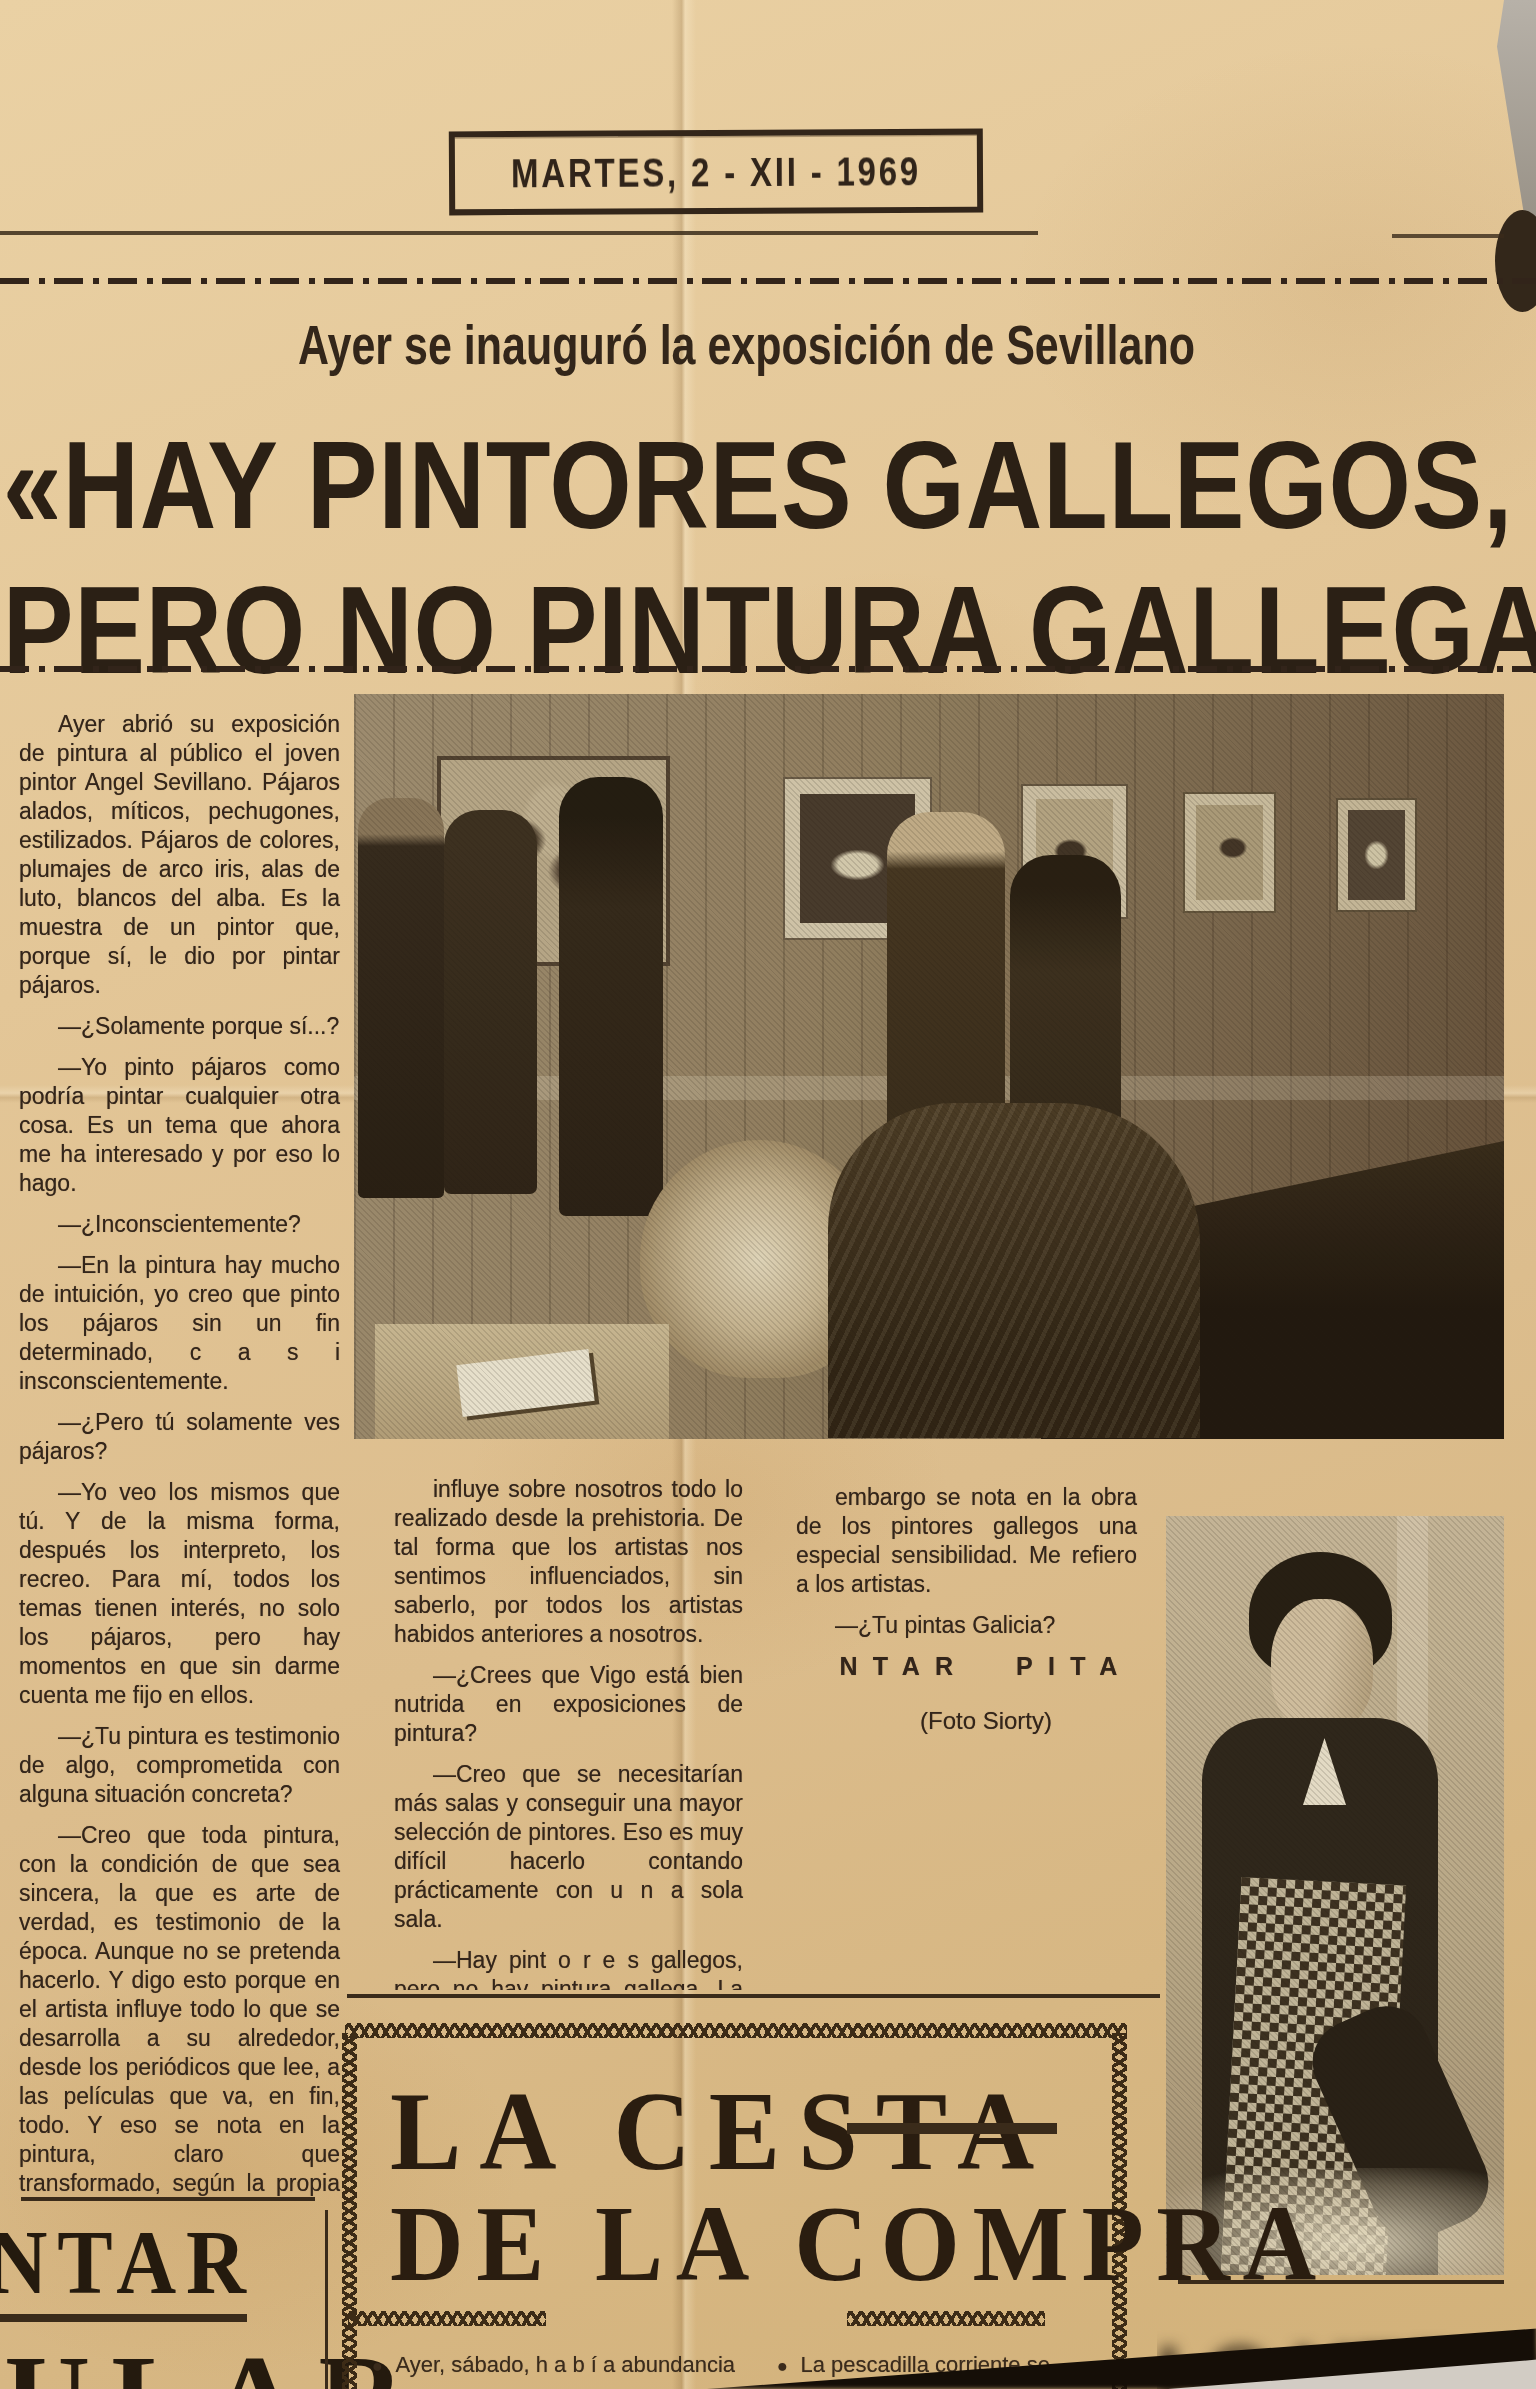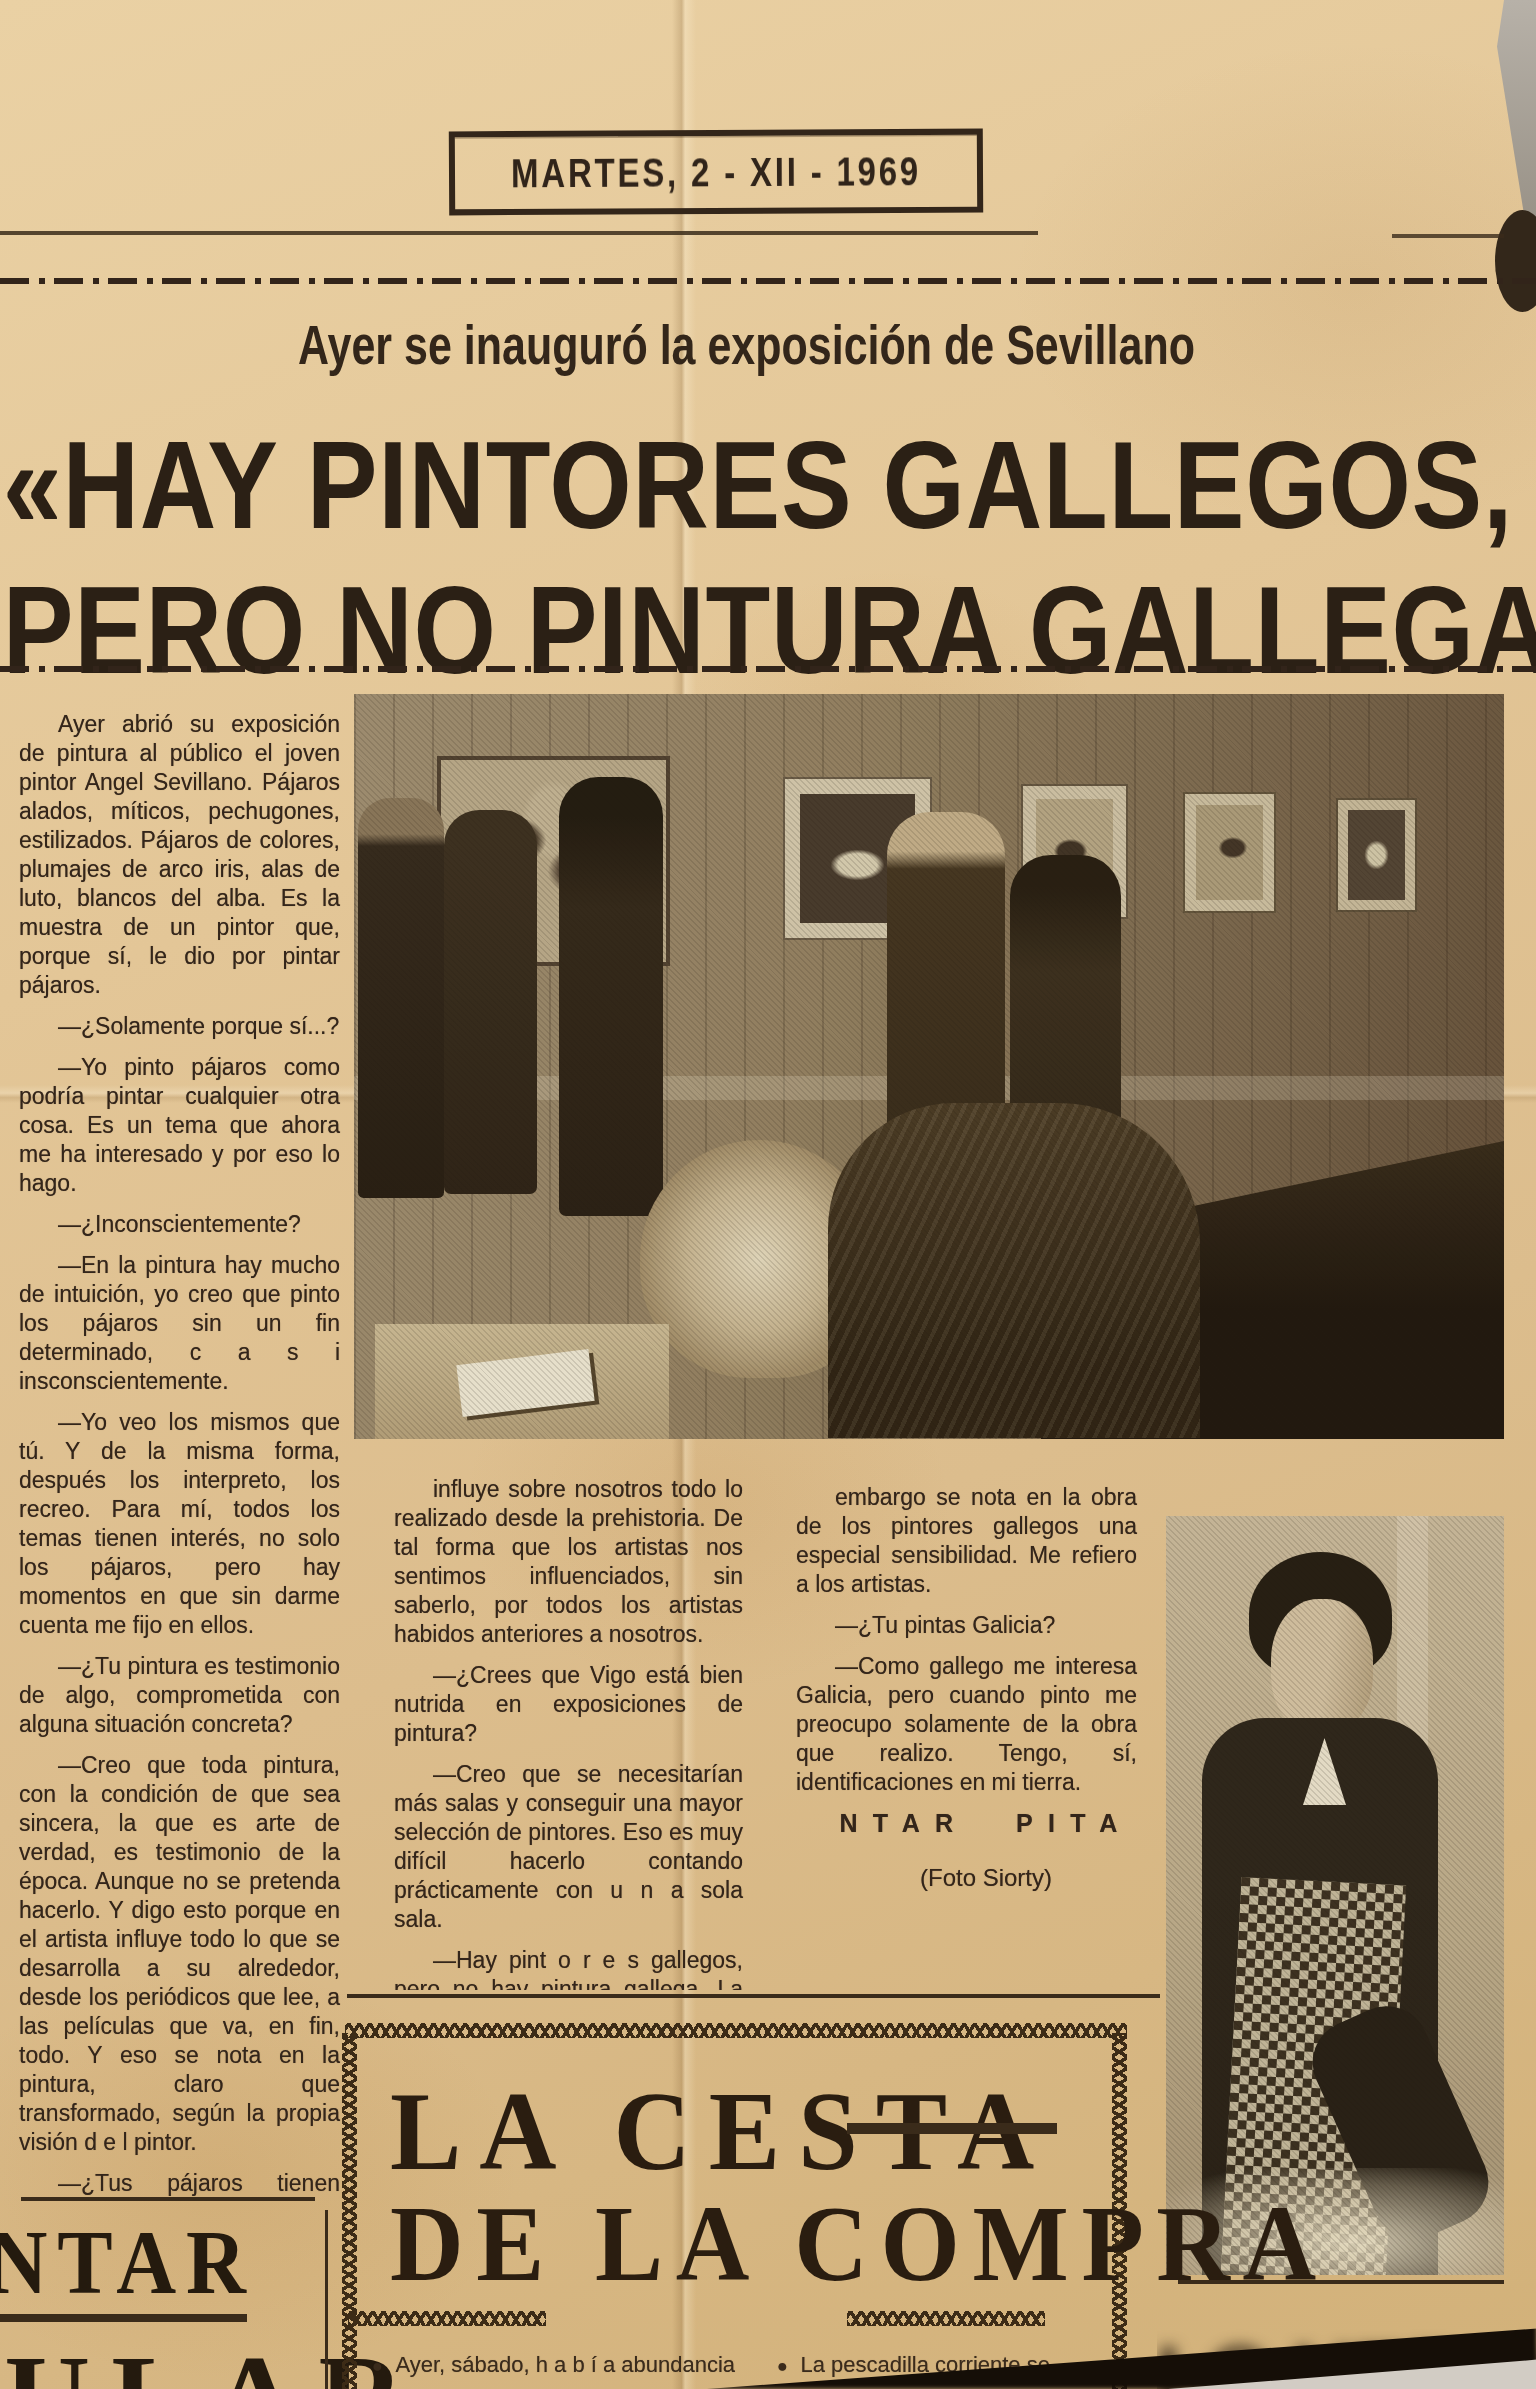--- a/index.html
+++ b/index.html
@@ -89,20 +89,21 @@
     <div>PERO NO PINTURA GALLEGA»</div>
   </div>
   <div class="dashdot" style="left:0;top:666px;width:1537px;"></div>
 
   <div class="col" style="left:7px;top:698px;width:345px;height:1498px;overflow:hidden;">
     <p>Ayer abrió su exposición de pintura al público el joven pintor Angel Sevillano. Pájaros alados, míticos, pechugones, estilizados. Pájaros de colores, plumajes de arco iris, alas de luto, blancos del alba. Es la muestra de un pintor que, porque sí, le dio por pintar pájaros.</p>
     <p>—¿Solamente porque sí...?</p>
     <p>—Yo pinto pájaros como podría pintar cualquier otra cosa. Es un tema que ahora me ha interesado y por eso lo hago.</p>
     <p>—¿Inconscientemente?</p>
     <p>—En la pintura hay mucho de intuición, yo creo que pinto los pájaros sin un fin determinado, c a s i insconscientemente.</p>
+    <p>—¿Pero tú solamente ves pájaros?</p>
     <p>—Yo veo los mismos que tú. Y de la misma forma, después los interpreto, los recreo. Para mí, todos los temas tienen interés, no solo los pájaros, pero hay momentos en que sin darme cuenta me fijo en ellos.</p>
     <p>—¿Tu pintura es testimonio de algo, comprometida con alguna situación concreta?</p>
     <p>—Creo que toda pintura, con la condición de que sea sincera, la que es arte de verdad, es testimonio de la época. Aunque no se pretenda hacerlo. Y digo esto porque en el artista influye todo lo que se desarrolla a su alrededor, desde los periódicos que lee, a las películas que va, en fin, todo. Y eso se nota en la pintura, claro que transformado, según la propia visión d e l pintor.</p>
     <p>—¿Tus pájaros tienen alguna relación con las palomas picassianas?</p>
     <p>—No lo niego, ni lo afirmo. Si no conociera las obras de Picasso te diría taxativamente que no. Desde luego intencionadamente no hay ninguna relación. Ahora bien, todos los hombres esta m o s matizados por la historia. Culturalmente</p>
   </div>
 
   <div class="photo" style="left:354px;top:694px;width:1150px;height:745px;
        background:
          repeating-linear-gradient(90deg,rgba(40,24,8,.20) 0 2.1px,transparent 2.1px 39px),
@@ -150,21 +151,20 @@
   <div class="col" style="left:382px;top:1463px;width:373px;height:527px;overflow:hidden;">
     <p>influye sobre nosotros todo lo realizado desde la prehistoria. De tal forma que los artistas nos sentimos influenciados, sin saberlo, por todos los artistas habidos anteriores a nosotros.</p>
     <p>—¿Crees que Vigo está bien nutrida en exposiciones de pintura?</p>
     <p>—Creo que se necesitarían más salas y conseguir una mayor selección de pintores. Eso es muy difícil hacerlo contando prácticamente con u n a sola sala.</p>
     <p>—Hay pint o r e s gallegos, pero no hay pintura gallega. La pintura es universal. Sin</p>
   </div>
 
   <div class="col" style="left:784px;top:1471px;width:365px;height:519px;overflow:hidden;">
     <p>embargo se nota en la obra de los pintores gallegos una especial sensibilidad. Me refiero a los artistas.</p>
     <p>—¿Tu pintas Galicia?</p>
-    <p>—Como gallego me interesa Galicia, pero cuando pinto me preocupo solamente de la obra que realizo. Tengo, sí, identificaciones en mi tierra.</p>
     <p class="byline">NTAR PITA</p>
     <p class="credit" style="margin-top:25px;">(Foto Siorty)</p>
   </div>
 
   <div class="rule" style="left:347px;top:1994px;width:813px;height:3.5px;"></div>
 
   <div class="photo" style="left:1166px;top:1516px;width:338px;height:759px;
        background:linear-gradient(180deg,#cdb890 0%,#c0aa7e 55%,#a99168 100%);">
     <div style="position:absolute;left:272px;top:0;width:66px;height:100%;background:
          repeating-linear-gradient(0deg,rgba(225,205,165,.16) 0 6.3px,transparent 6.3px 17px),

